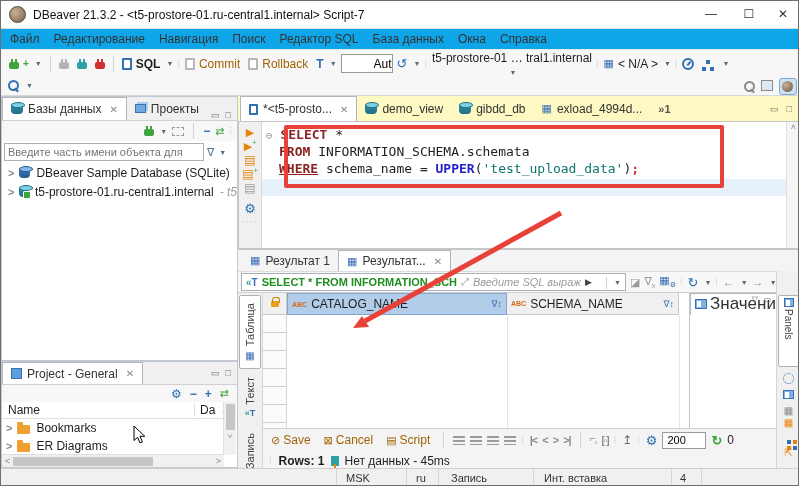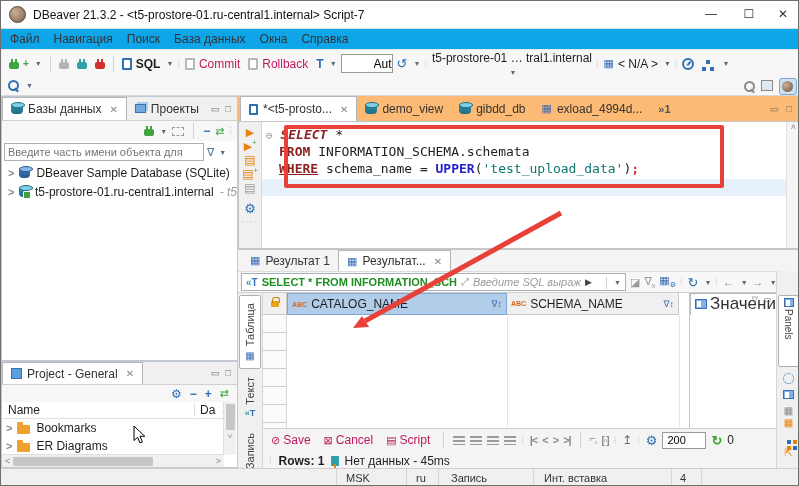--- a/index.html
+++ b/index.html
@@ -3,21 +3,21 @@
 <meta charset="utf-8">
 <style>
   * { margin:0; padding:0; box-sizing:border-box; }
   body { font-family:"Liberation Sans",sans-serif; background:#9a9a9a; }
   #app { position:relative; width:799px; height:486px; background:#f0f0f0;
          border:1px solid #6f6f6f; overflow:hidden; font-size:12px; color:#1e1e1e; }
   .abs { position:absolute; }
   .row { display:flex; align-items:center; }
   .sep { width:1px; height:16px; background:#d2d2d2; margin:0 4px; }
   .dots { color:#c0c0c0; font-size:9px; letter-spacing:1px; }
-  .dis { color:#be185d;text-align:center; }
+  .dis { color:#a16207;text-align:center; }
   .ddn { font-size:7px; color:#5a6a7a; margin-left:2px; }
   .tab { display:flex; align-items:center; gap:5px; padding:0 8px; height:100%; color:#333; }
   .tab.active { background:#fff; border:1px solid #b5b5b5; border-bottom:none; }
   .close-x { color:#8a8a8a; font-size:10px; margin-left:3px; }
   .vtext { writing-mode:vertical-rl; transform:rotate(180deg); font-size:11px; color:#444; }
   .vtext-d { writing-mode:vertical-rl; font-size:11px; color:#444; }
   
   .dbcyl { position:relative; width:12px; height:10px; border-radius:2px 2px 4px 4px;
            background:linear-gradient(#2e8fa8,#1f6e86); display:inline-block; }
   .dbcyl::before { content:""; position:absolute; top:-2px; left:0; width:12px; height:4px;
@@ -66,22 +66,24 @@
     <span class="abs" style="left:8px;top:5px;width:17px;height:17px;border-radius:50%;
                  background:radial-gradient(circle at 35% 35%,#c9b29a,#7a5f4a);border:1px solid #5a4636;"></span>
     <span class="abs" style="left:32px;top:7px;font-size:12px;color:#111;">DBeaver 21.3.2 - &lt;t5-prostore-01.ru-central1.internal&gt; Script-7</span>
     <span class="abs" style="left:695px;top:6px;width:30px;text-align:center;color:#333;">—</span>
     <span class="abs" style="left:733px;top:6px;width:30px;text-align:center;color:#333;">☐</span>
     <span class="abs" style="left:769px;top:6px;width:26px;text-align:center;color:#333;">✕</span>
   </div>
 
   <div class="abs row" style="left:0;top:28px;width:799px;height:20px;background:#0ea5e9;padding-left:2px;">
     <span class="tab" style="padding:0 7px;">Файл</span>
+    <span class="tab" style="padding:0 7px;">Редактирование</span>
     <span class="tab" style="padding:0 7px;">Навигация</span>
     <span class="tab" style="padding:0 7px;">Поиск</span>
+    <span class="tab" style="padding:0 7px;">Редактор SQL</span>
     <span class="tab" style="padding:0 7px;">База данных</span>
     <span class="tab" style="padding:0 7px;">Окна</span>
     <span class="tab" style="padding:0 7px;">Справка</span>
   </div>
 
   <div class="abs row" style="left:0;top:48px;width:799px;height:28px;background:#f7f7f7;border-top:1px solid #e6e6e6;padding:0 4px;">
     <span class="tbtn" style="color:#3fa43f;">
       <span class="plugic"></span>
       <span class="plus">+</span>
       <span class="ddn">▼</span>
@@ -151,21 +153,21 @@
     </span>
     <span class="abs mag" style="left:742px;top:3px;"></span>
     <span class="abs" style="left:760px;top:3px;width:12px;height:11px;border:1px solid #8a8a8a;background:#dce8f5;"></span>
     <span class="abs" style="left:778px;top:1px;width:18px;height:17px;background:#cfe0f0;border:1px solid #7da7cf;border-radius:3px;">
       <span style="position:absolute;left:2px;top:2px;width:11px;height:11px;border-radius:50%;
                    background:radial-gradient(circle at 35% 35%,#c9b29a,#6a503c);"></span>
     </span>
   </div>
 
   <div class="abs" style="left:0;top:95px;width:237px;height:265px;background:#fff;border:1px solid #c2c8d2;">
-    <div class="row" style="height:24px;background:#f0f0f0;border-bottom:1px solid #d0d0d0;">
+    <div class="row" style="height:24px;background:#f0f0f0;border-bottom:1px solid #d0d0d0;align-items:flex-end;">
       <span class="tab active" style="font-size:12px;">
         <span class="dbcyl"></span>
         <span>Базы данных</span>
         <span class="close-x">✕</span>
       </span>
       <span class="tab">
         <span style="width:11px;height:9px;background:#6fa8dc;border:1px solid #3b6fb6;display:inline-block;box-shadow:2px -2px 0 #a8cdf0;"></span>
         <span>Проекты</span>
       </span>
       <span style="flex:1"></span>
@@ -241,21 +243,21 @@
       <div style="text-align:center;color:#8a8a8a;font-size:8px;">˅</div>
     </div>
     <div class="abs row" style="left:0;bottom:0;width:222px;height:13px;background:#f0f0f0;border-top:1px solid #e0e0e0;">
       <span style="color:#8a8a8a;font-size:9px;padding:0 3px;">&lt;</span>
       <span style="width:140px;height:9px;background:#c6c6c6;display:inline-block;"></span>
       <span style="flex:1"></span>
       <span style="color:#8a8a8a;font-size:9px;padding:0 3px;">&gt;</span>
     </div>
   </div>
 
-  <div class="abs row" style="left:237px;top:95px;width:562px;height:26px;background:#fdba74;border-bottom:1px solid #c6c6c6;padding-left:2px;text-align:right;">
+  <div class="abs row" style="left:237px;top:95px;width:562px;height:26px;background:#fef9c3;border-bottom:1px solid #c6c6c6;padding-left:2px;text-align:right;">
     <span class="tab active" style="height:25px;">
       <span class="page" style="color:#2f6fb2;width:9px;height:11px;"></span>
       <span>*&lt;t5-prosto...</span>
       <span class="close-x">✕</span>
     </span>
     <span class="tab">
       <span class="dbcyl"></span>
       <span>demo_view</span>
     </span>
     <span class="tab">
@@ -281,21 +283,21 @@
       <div style="color:#e8820c;font-size:12px;">▤<sup style="color:#3fa43f;font-size:7px;">+</sup></div>
       <div style="color:#9a9a9a;font-size:12px;">▤</div>
       <div style="color:#2f6fb2;font-size:13px;margin-top:6px;">⚙</div>
       <div class="dots">····</div>
     </div>
 
     <div class="abs" style="left:23px;top:0;width:525px;height:126px;font-family:'DejaVu Sans Mono',monospace;font-size:13px;line-height:17px;">
       <div class="abs" style="left:0;top:57px;width:525px;height:17px;background:#e6f1fb;"></div>
       <div class="abs" style="left:4px;top:4px;">
         <span style="color:#9a9a9a;font-size:11px;">⊖</span>
-        <b style="color:#8b2222;font-style:italic;">SELECT</b><span> *</span>
+        <b style="color:#8b2222;">SELECT</b><span> *</span>
       </div>
       <div class="abs" style="left:17px;top:21px;">
         <b style="color:#8b2222;">FROM</b><span> INFORMATION_SCHEMA.schemata</span>
       </div>
       <div class="abs" style="left:17px;top:38px;">
         <b style="color:#8b2222;text-decoration:underline;">WHERE</b><span> schema_name = </span><b style="color:#2222c8;">UPPER</b><span>(</span><span style="color:#0f766e;margin-top:15px;">'test_upload_data'</span><span>)</span><b style="color:#e03030;">;</b>
       </div>
     </div>
 
     <div class="abs" style="right:0;top:0;width:14px;height:126px;background:#f5f5f5;border-left:1px solid #e0e0e0;text-align:center;">

